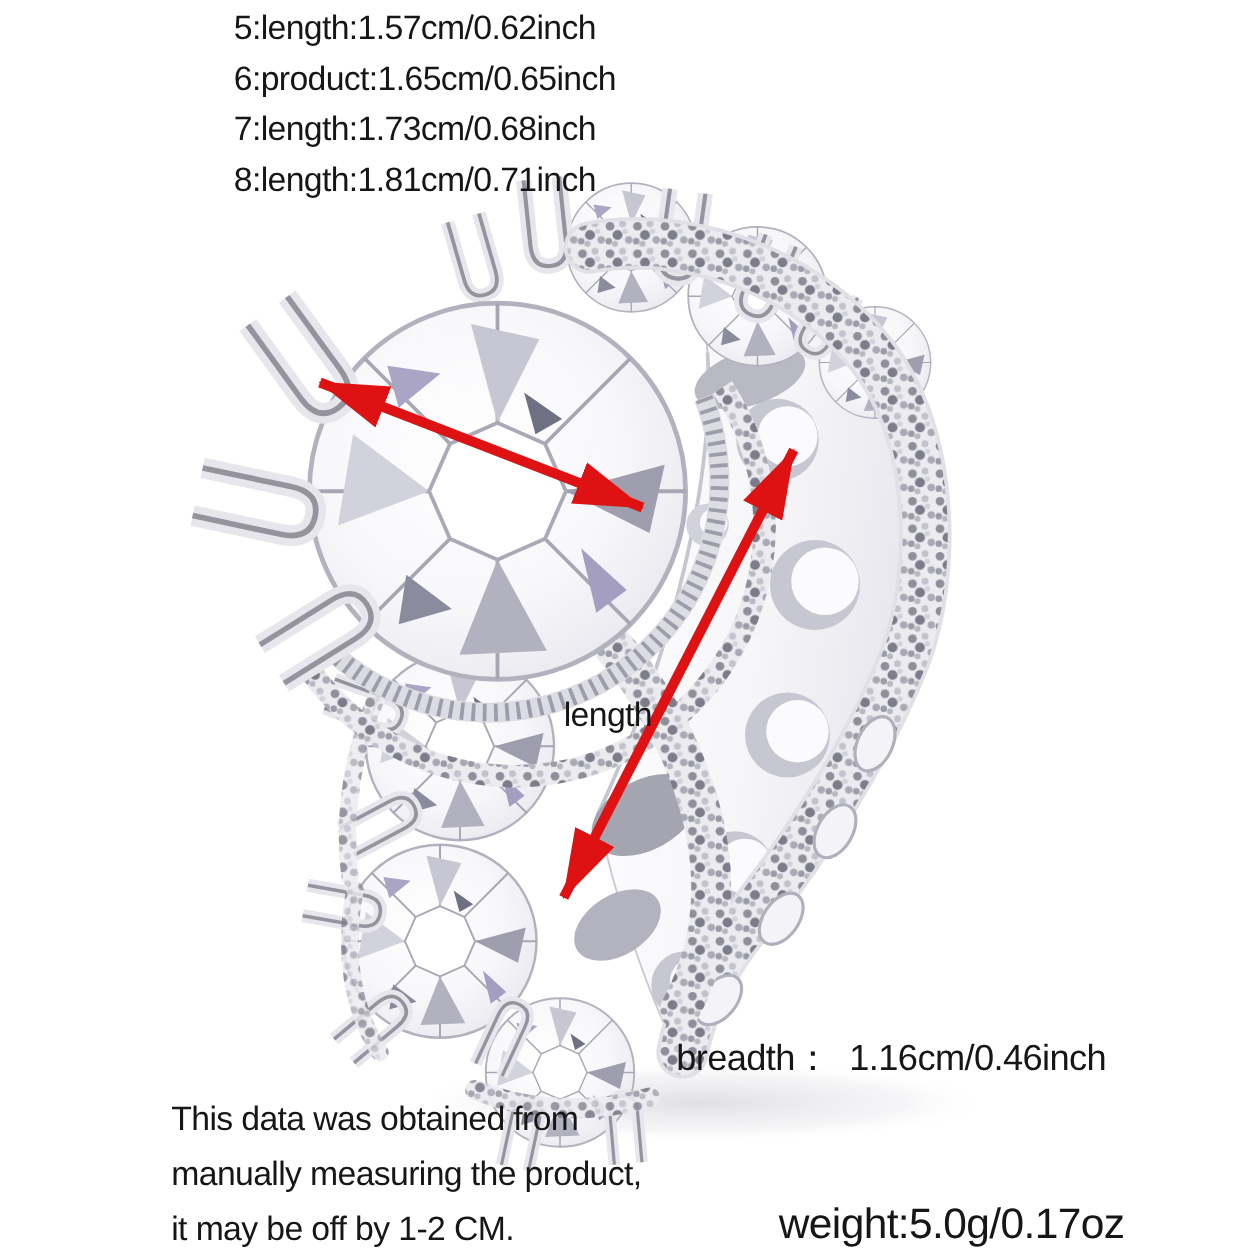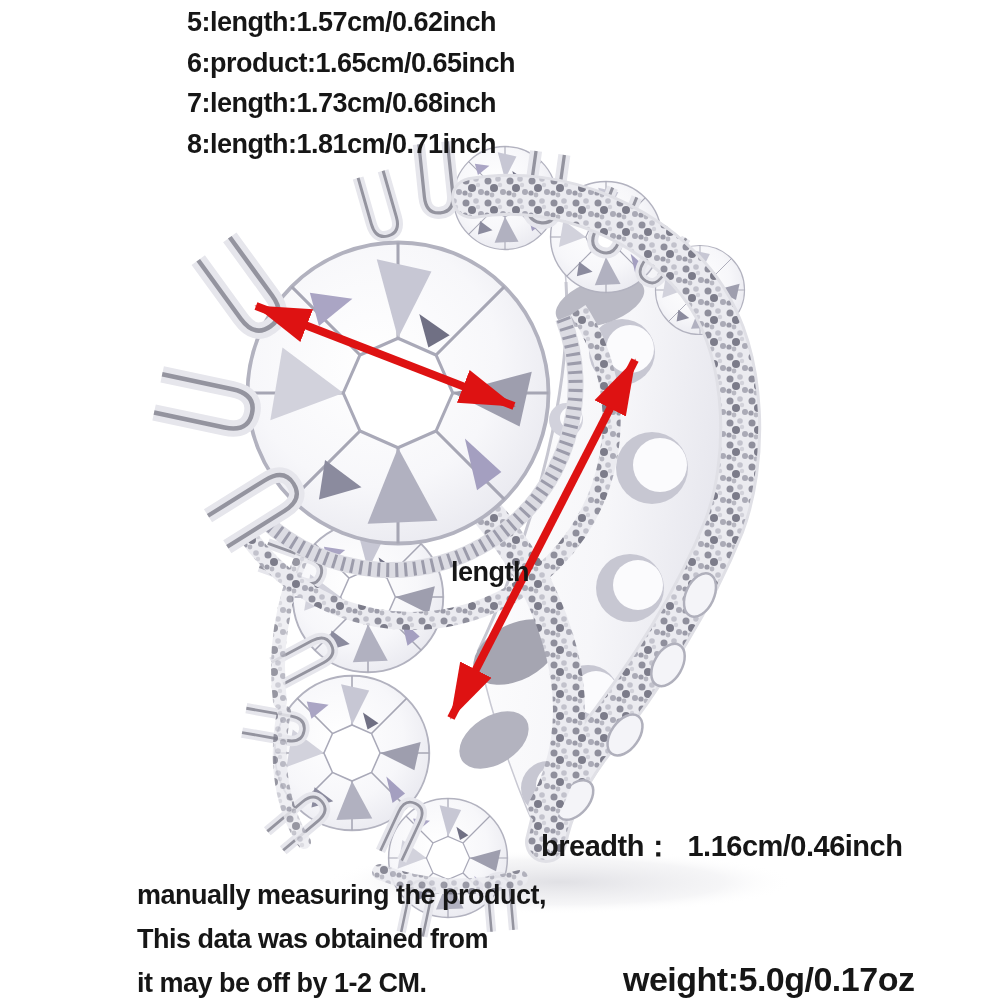--- a/index.html
+++ b/index.html
@@ -1,20 +1,20 @@
 <!DOCTYPE html>
 <html style="--background: #ffffff; --text: #161616; --arrow: #de1212; --metal_light: #f3f3f7; --metal_mid: #c9c9d3; --metal_dark: #8f8f9c;"><head>
 <meta charset="utf-8">
 <style>
   html,body{margin:0;padding:0;background:#fff;}
   .stage{
     position:relative;width:1000px;height:1000px;background:var(--background,#ffffff);
     font-family:"Liberation Sans","DejaVu Sans",sans-serif;overflow:hidden;
   }
-  .txt{position:absolute;color:var(--text,#161616);font-weight:700;letter-spacing:-0.5px;}
+  .txt{position:absolute;color:var(--text,#161616);font-weight:400;letter-spacing:-0.5px;}
   .size-list{position:absolute;left:187px;top:2px;font-size:27px;line-height:40.5px;}
   .size-list div{white-space:pre;}
   .len-label{left:451px;top:557px;font-size:27px;}
   .breadth-label{left:541px;top:827px;font-size:29px;white-space:pre;}
   .weight-label{left:623px;top:960px;font-size:34px;text-align:center;}
   .disclaimer{left:137px;top:873px;font-size:27px;line-height:44px;}
   svg{position:absolute;left:0;top:0;}
 </style>
 </head>
 <body>
@@ -188,17 +188,17 @@
     <div>6:product:1.65cm/0.65inch</div>
     <div>7:length:1.73cm/0.68inch</div>
     <div>8:length:1.81cm/0.71inch</div>
   </div>
 
   <div class="txt len-label">length</div>
   <div class="txt breadth-label">breadth：  1.16cm/0.46inch</div>
   <div class="txt weight-label">weight:5.0g/0.17oz</div>
 
   <div class="txt disclaimer">
+    <div>This data was obtained from</div>
     <div>manually measuring the product,</div>
-    <div>This data was obtained from</div>
     <div>it may be off by 1-2 CM.</div>
   </div>
 </div>
 
 </body></html>

